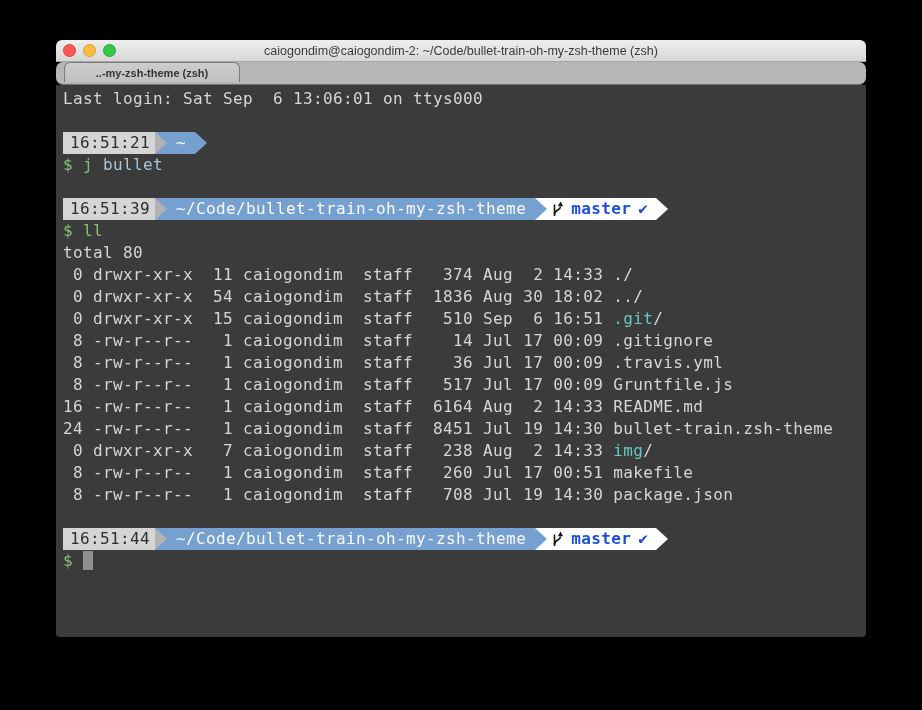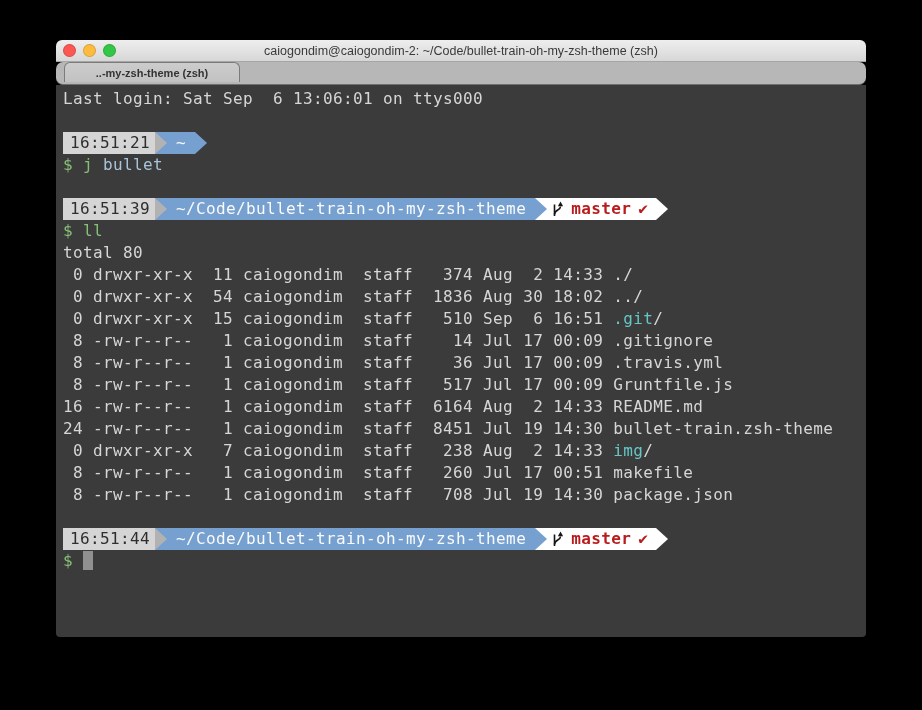--- a/index.html
+++ b/index.html
@@ -42,21 +42,21 @@
   .line{height:22px; white-space:pre;}
   .green{color:var(--c-green);}
   .red{color:var(--c-red);}
   .cyan{color:var(--c-cyan);}
   .arg{color:var(--c-arg);margin-top:9px;}
   
   .prompt{display:flex; align-items:stretch; height:22px;}
   .seg{display:flex; align-items:center; height:22px; flex:none; white-space:pre;}
   .seg-time{background:var(--c-time); color:#2e2e2e; padding:0 5px 0 7px;}
   .seg-path{background:var(--c-blue); color:#fafafa; padding:0 9px;}
-  .seg-git{background:var(--c-git); color:#b91c1c; padding:0 8px 0 4px; font-weight:bold; gap:7px;}
+  .seg-git{background:var(--c-git); color:#1d4ed8; padding:0 8px 0 4px; font-weight:bold; gap:7px;}
   .sep{width:12px; height:22px; position:relative; flex:none;}
   .sep::before{
     content:""; position:absolute; left:0; top:0; width:0; height:0;
     border-top:11px solid transparent; border-bottom:11px solid transparent;
     border-left:12px solid var(--arrow);
   }
   .sep.gray-blue{--arrow:var(--c-time-arrow); background:var(--c-blue);}
   .sep.blue-bg{--arrow:var(--c-blue); background:transparent;}
   .sep.blue-white{--arrow:var(--c-blue); background:var(--c-git);}
   .sep.white-bg{--arrow:var(--c-git); background:transparent;}

